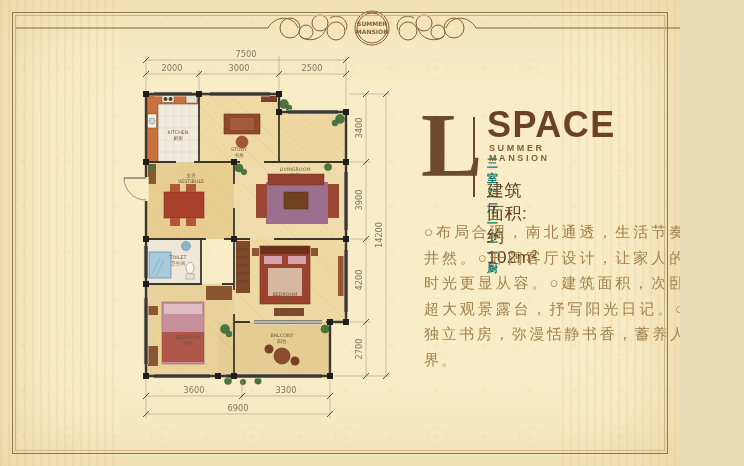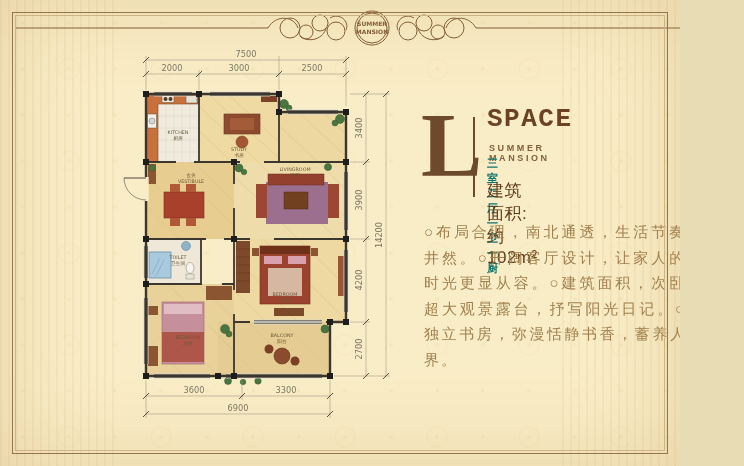--- a/index.html
+++ b/index.html
@@ -16,22 +16,22 @@
   .vignette{position:absolute;inset:0;pointer-events:none;
     box-shadow:inset 0 0 90px rgba(196,156,92,.33);}
   .frame-outer{position:absolute;inset:12px;border:1px solid #96754c;pointer-events:none;}
   .frame-inner{position:absolute;inset:15px;border:1px solid #cdb483;pointer-events:none;}
   .flourish{position:absolute;left:0;top:6px;width:744px;height:48px;}
   .floorplan{position:absolute;left:98px;top:46px;width:330px;height:405px;}
   .info{position:absolute;left:0;top:0;}
   .letter{position:absolute;left:421px;top:102px;font-family:"Liberation Serif",serif;
           font-weight:bold;font-size:92px;line-height:.94;color:#6d4a2b;}
   .divider{position:absolute;left:473px;top:117px;width:2px;height:80px;background:#6d4a2b;}
-  .space-title{position:absolute;left:487px;top:104px;font-family:Liberation Mono, monospace;
-          font-weight:bold;font-size:26px;letter-spacing:1.5px;color:#6b4223;}
+  .space-title{position:absolute;left:487px;top:104px;font-family:Liberation Sans, sans-serif;
+          font-weight:bold;font-size:36px;letter-spacing:1.5px;color:#6b4223;}
   .subtitle{position:absolute;left:489px;top:143px;font-size:9px;font-weight:bold;
           letter-spacing:2.6px;color:#82603c;}
   .spec1{position:absolute;left:487px;top:156px;font-size:11px;font-weight:bold;
           letter-spacing:1px;color:#0f766e;}
   .spec2{position:absolute;left:487px;top:179px;font-size:17px;font-weight:normal;
           letter-spacing:.5px;color:#5c3a1c;}
   .desc{position:absolute;left:424px;top:219px;width:298px;margin:0;
         font-size:15px;line-height:25.5px;letter-spacing:2px;color:#a1804e;
         text-align:justify;}
   svg text{font-family:"DejaVu Sans",sans-serif;}

